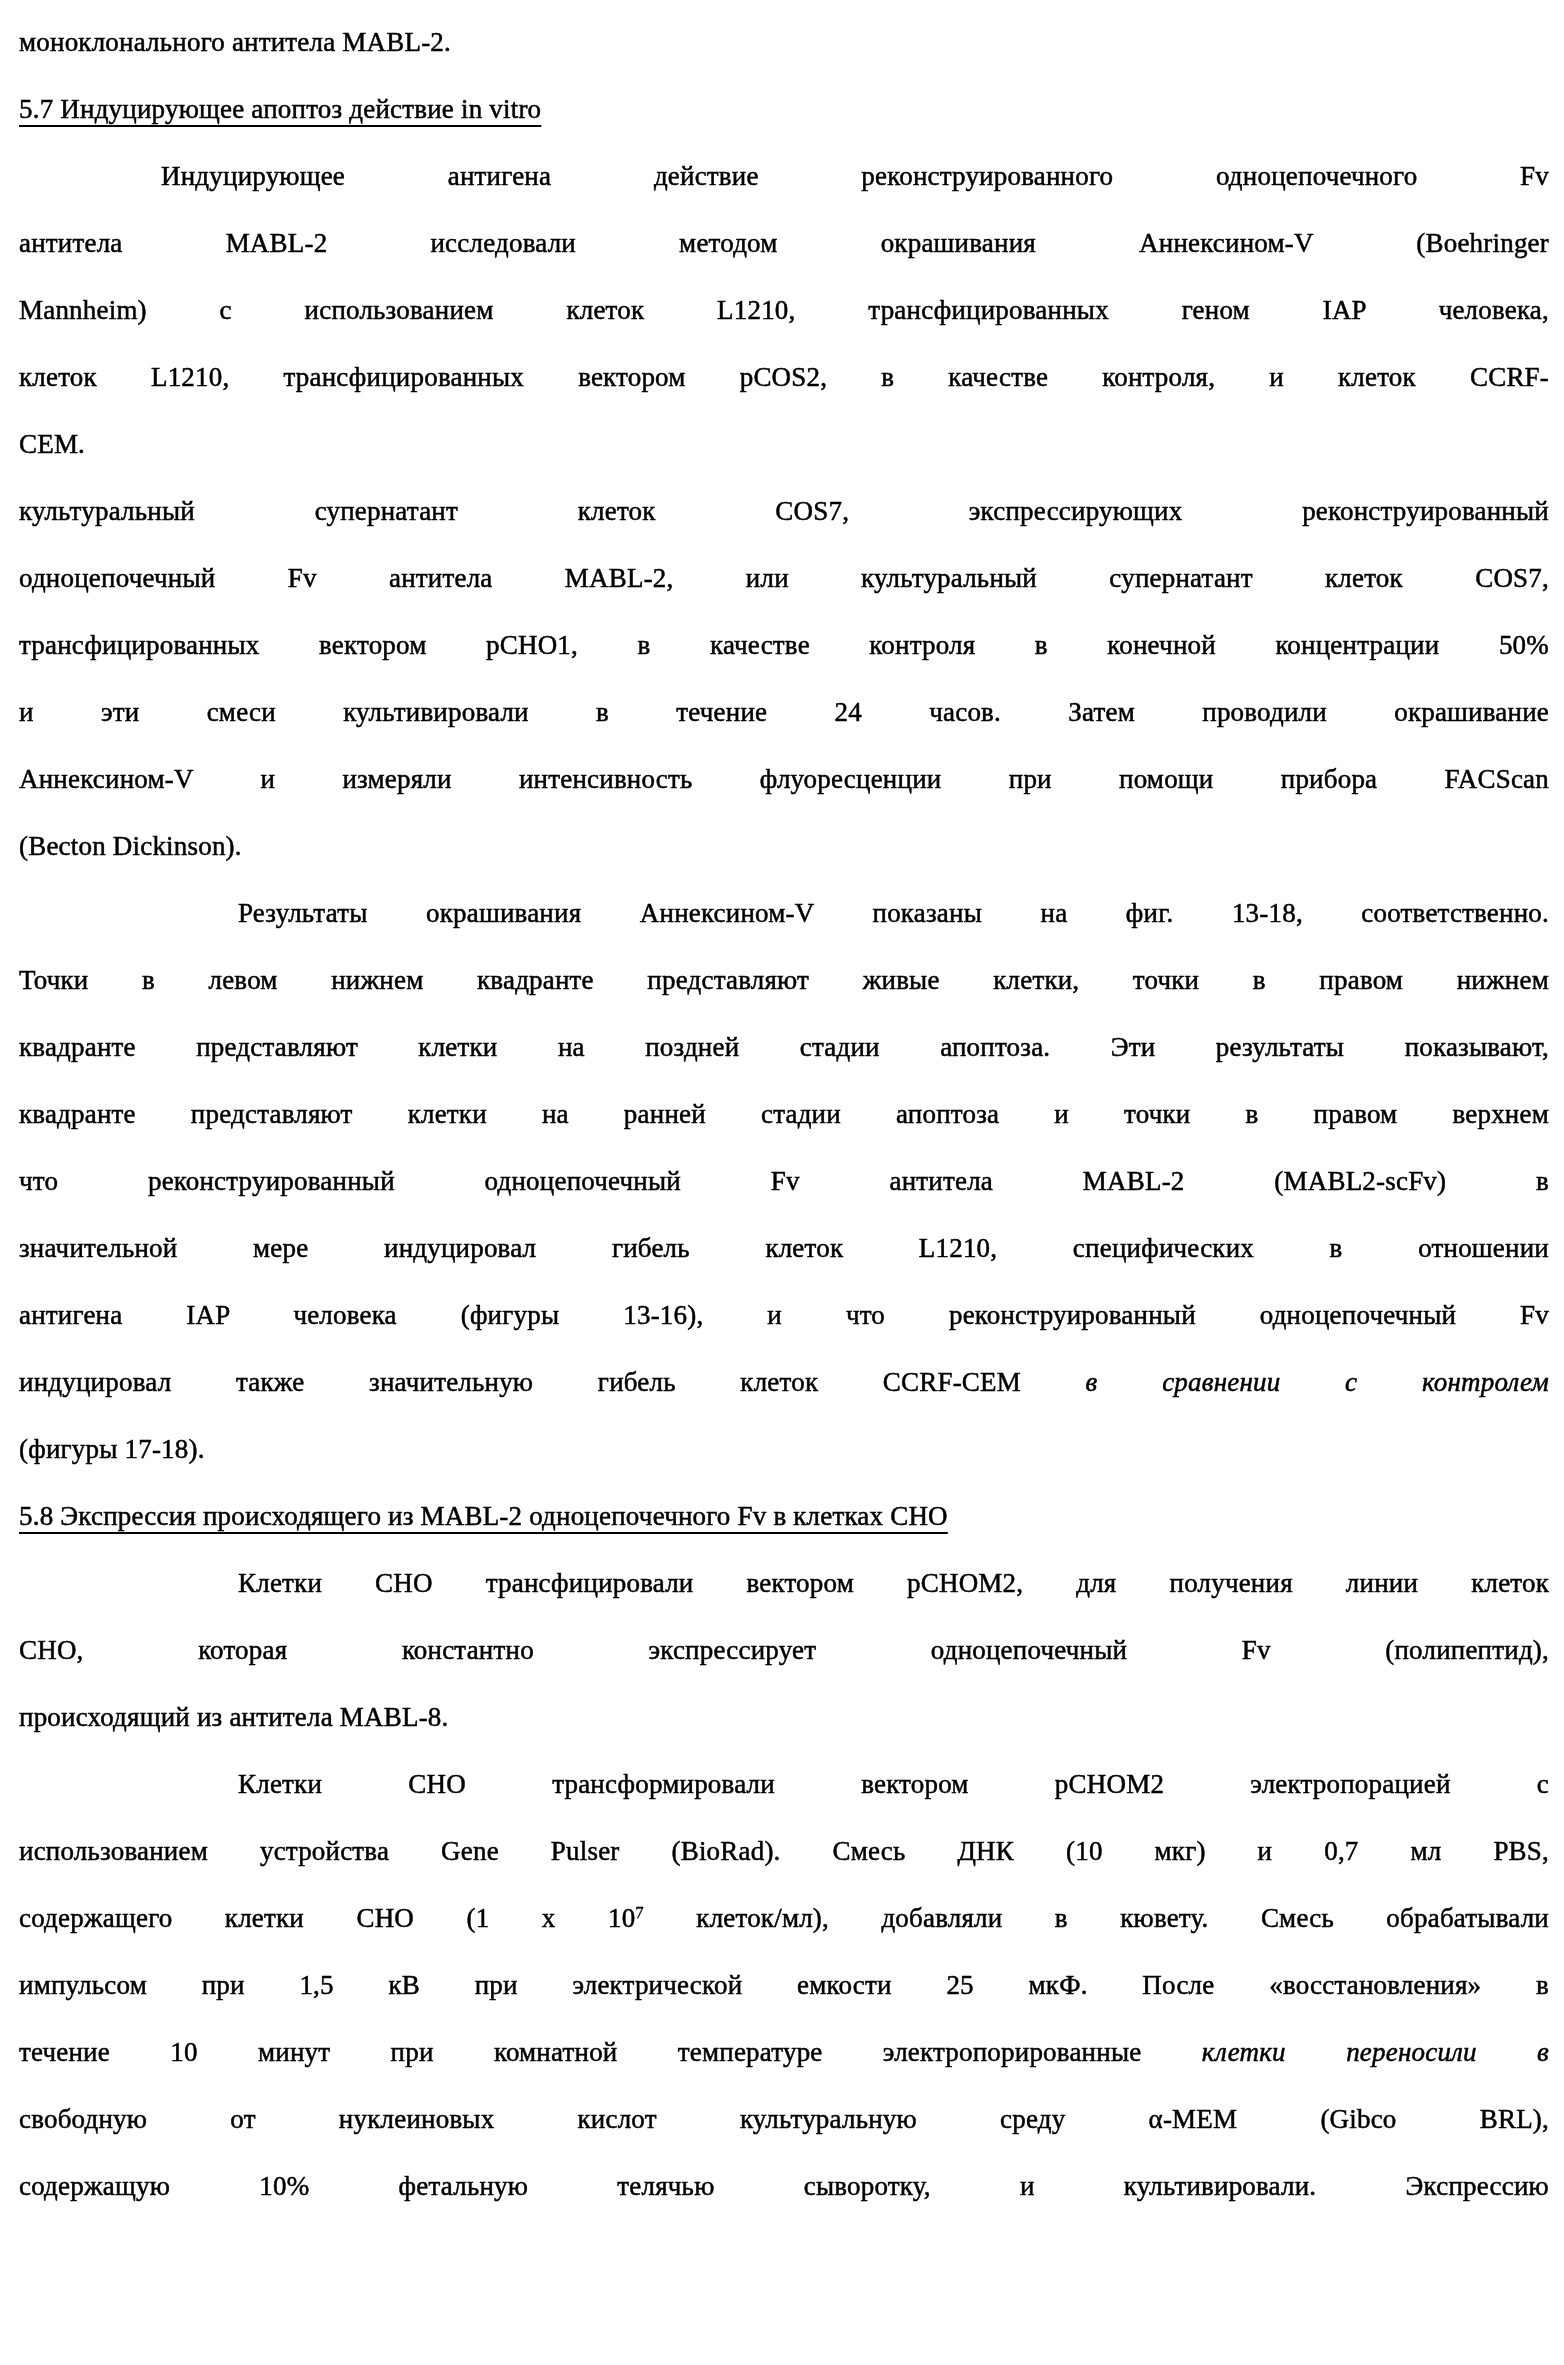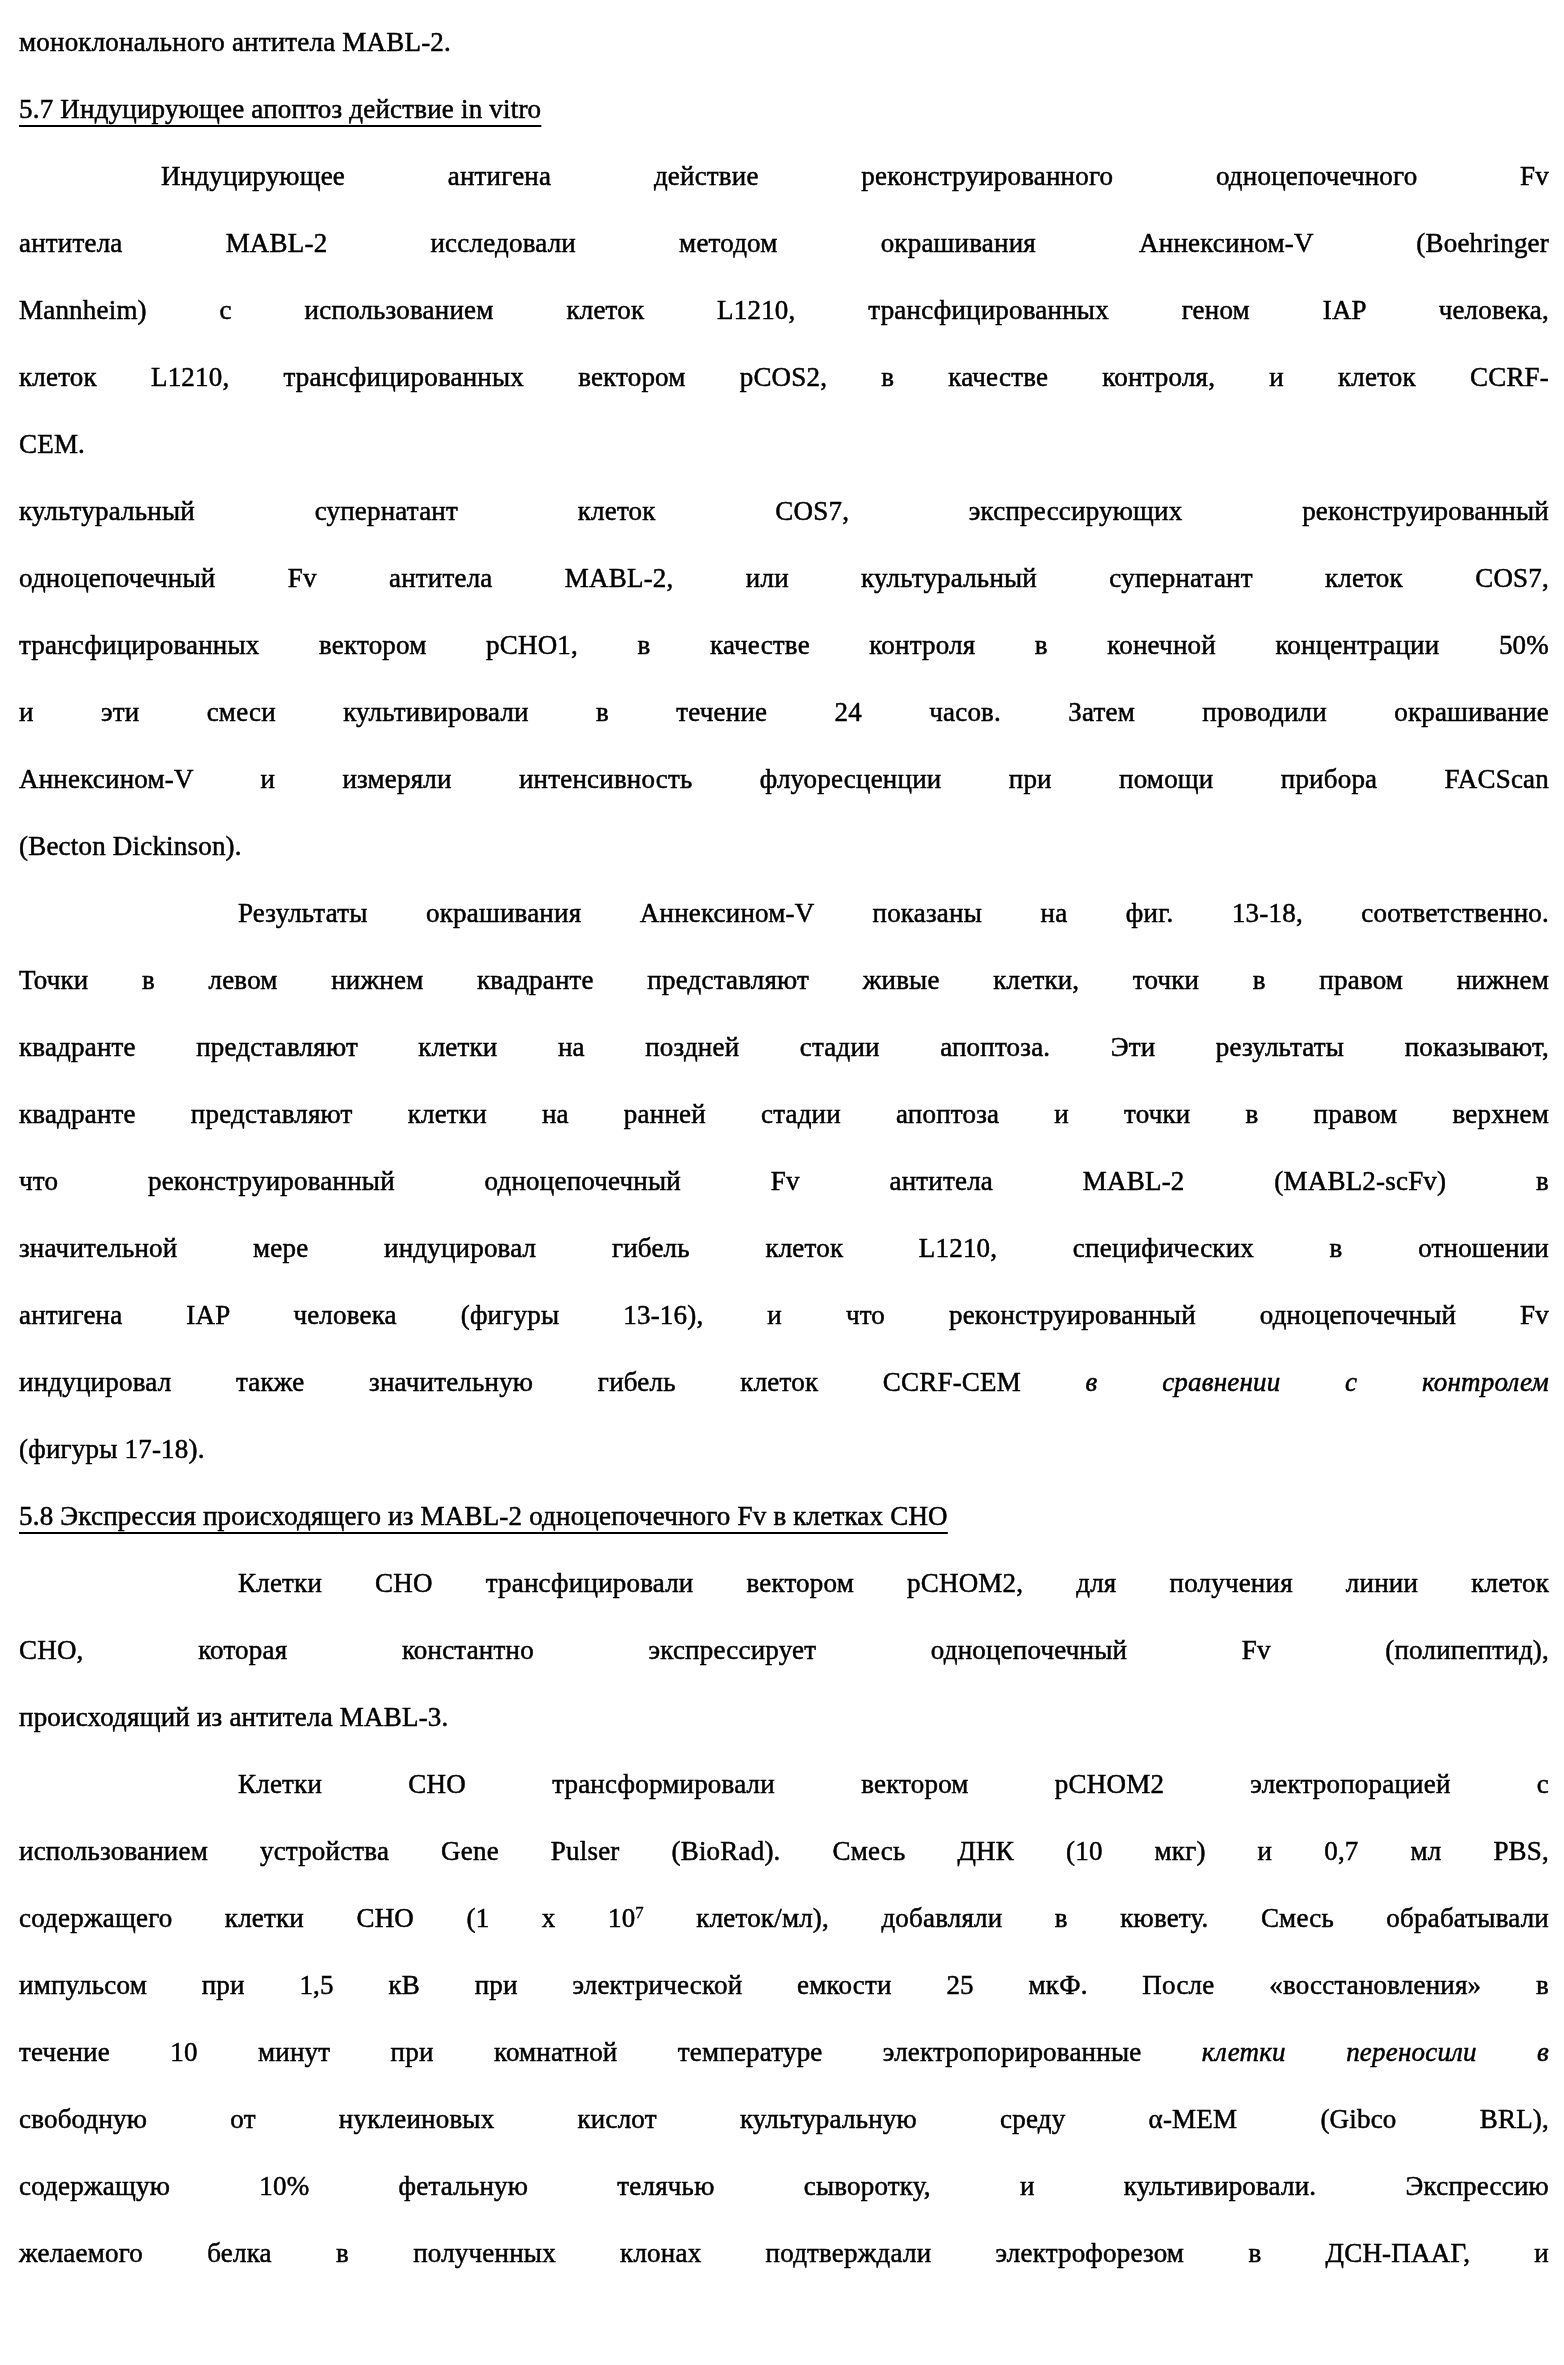--- a/index.html
+++ b/index.html
@@ -72,23 +72,22 @@
     <div class="line"><span class="seg n">квадранте представляют клетки на поздней стадии апоптоза. Эти результаты показывают,</span></div>
     <div class="line"><span class="seg n">квадранте представляют клетки на ранней стадии апоптоза и точки в правом верхнем</span></div>
     <div class="line"><span class="seg n">что реконструированный одноцепочечный Fv антитела MABL-2 (MABL2-scFv) в</span></div>
     <div class="line"><span class="seg n">значительной мере индуцировал гибель клеток L1210, специфических в отношении</span></div>
     <div class="line"><span class="seg n">антигена IAP человека (фигуры 13-16), и что реконструированный одноцепочечный Fv</span></div>
     <div class="line"><span class="seg n">индуцировал также значительную гибель клеток CCRF-CEM </span><span class="seg i">в сравнении с контролем</span></div>
     <div class="line align-left"><span class="seg n">(фигуры 17-18).</span></div>
     <div class="line align-left heading"><span class="seg n">5.8 Экспрессия происходящего из MABL-2 одноцепочечного Fv в клетках CHO</span></div>
     <div class="line ind-large"><span class="seg n">Клетки CHO трансфицировали вектором pCHOM2, для получения линии клеток</span></div>
     <div class="line"><span class="seg n">CHO, которая константно экспрессирует одноцепочечный Fv (полипептид),</span></div>
-    <div class="line align-left"><span class="seg n">происходящий из антитела MABL-3.</span></div>
+    <div class="line align-left"><span class="seg n">происходящий из антитела MABL-8.</span></div>
     <div class="line ind-large"><span class="seg n">Клетки CHO трансформировали вектором pCHOM2 электропорацией с</span></div>
     <div class="line"><span class="seg n">использованием устройства Gene Pulser (BioRad). Смесь ДНК (10 мкг) и 0,7 мл PBS,</span></div>
     <div class="line"><span class="seg n">содержащего клетки CHO (1 х 10</span><sup class="seg sup">7</sup><span class="seg n"> клеток/мл), добавляли в кювету. Смесь обрабатывали</span></div>
     <div class="line"><span class="seg n">импульсом при 1,5 кВ при электрической емкости 25 мкФ. После «восстановления» в</span></div>
     <div class="line"><span class="seg n">течение 10 минут при комнатной температуре электропорированные </span><span class="seg i">клетки переносили в</span></div>
     <div class="line"><span class="seg n">свободную от нуклеиновых кислот культуральную среду α-MEM (Gibco BRL),</span></div>
     <div class="line"><span class="seg n">содержащую 10% фетальную телячью сыворотку, и культивировали. Экспрессию</span></div>
-    <div class="line"><span class="seg n">желаемого белка в полученных клонах подтверждали электрофорезом в ДСН-ПААГ, и</span></div>
   </main>
 
 
 </body></html>

